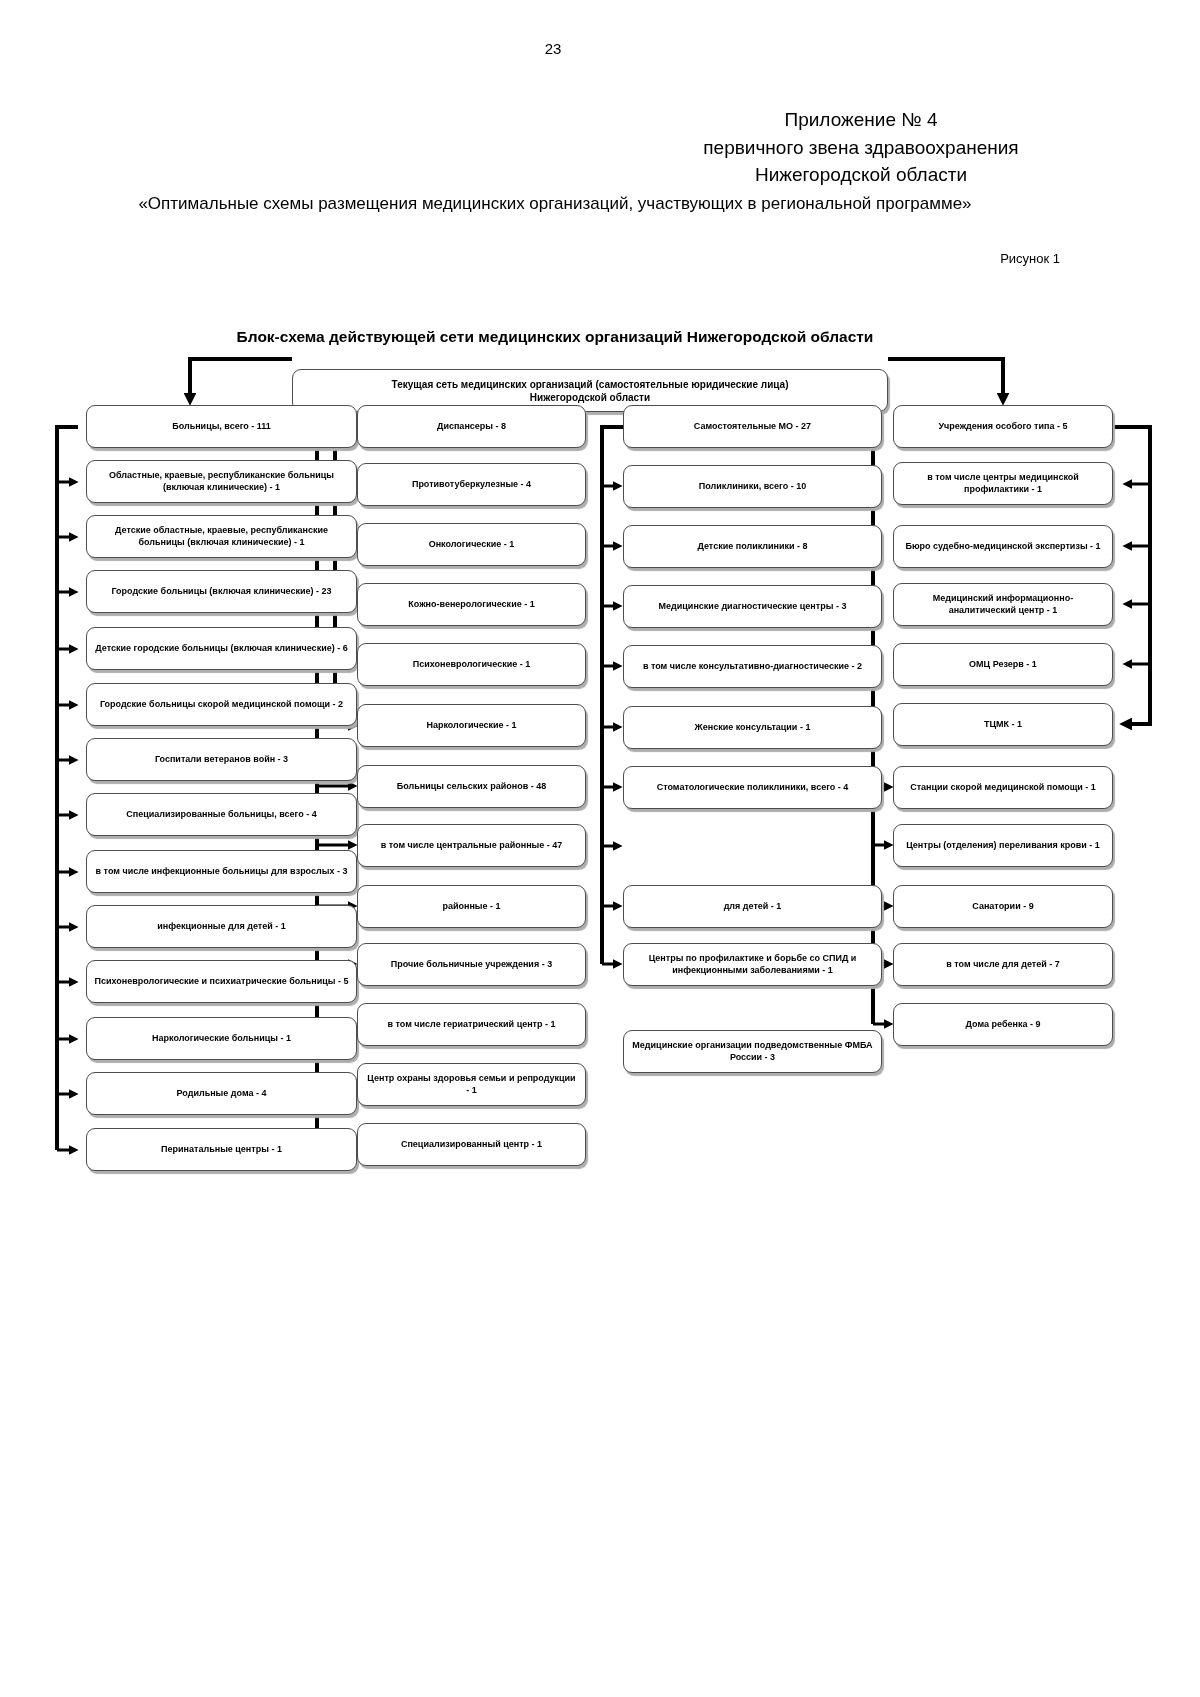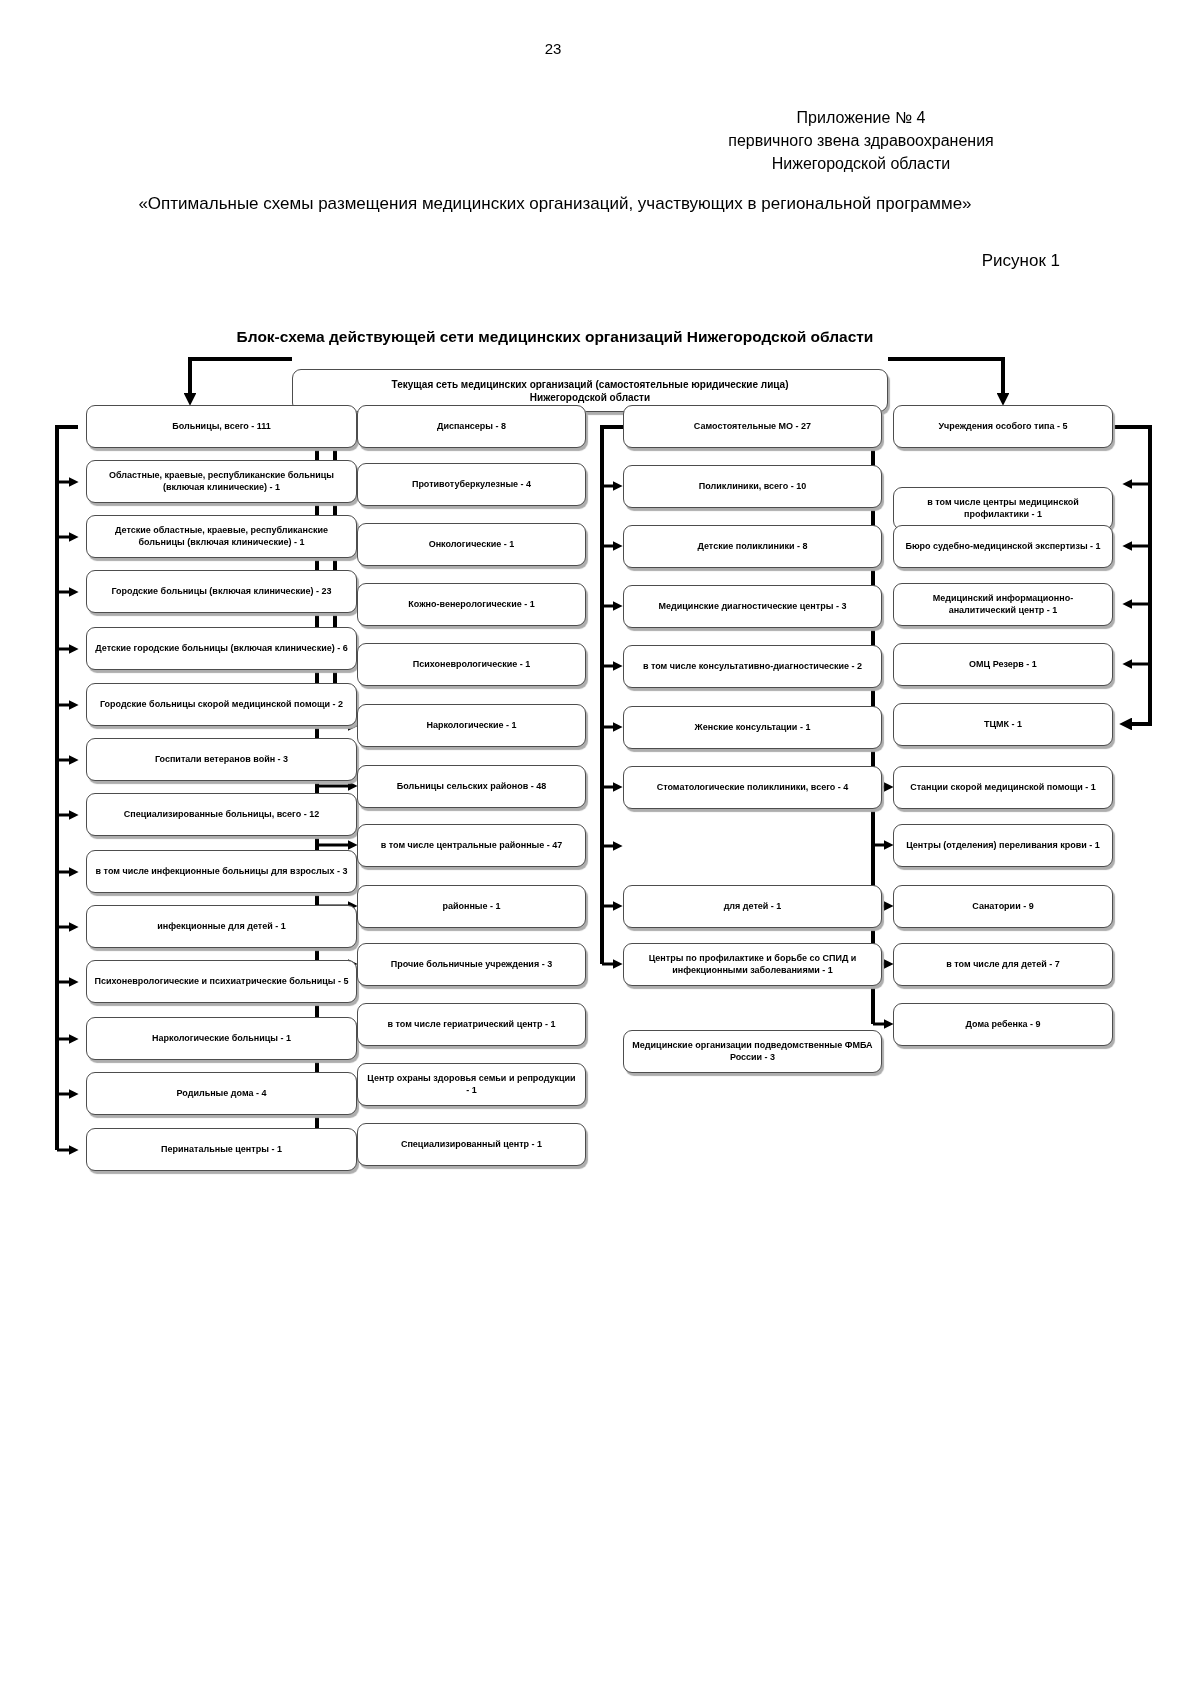--- a/index.html
+++ b/index.html
@@ -1,22 +1,22 @@
 <!DOCTYPE html>
 <html><head>
 <meta charset="utf-8">
 <style>
   html,body{margin:0;padding:0;background:#e8e8e8;}
   .page{position:relative;width:1200px;height:1697px;margin:0 auto;background:#ffffff;
         font-family:Liberation Sans, sans-serif;color:#000;overflow:hidden;padding-left:40px;}
   .abs{position:absolute;}
   .page-number{top:40px;left:0;width:1106px;text-align:center;font-size:15px;}
-  .appendix{top:106px;left:640px;width:442px;text-align:center;font-size:16px;line-height:1.45;}
+  .appendix{top:106px;left:640px;width:442px;text-align:center;font-size:19px;line-height:1.45;}
   .doc-title{top:194px;left:0;width:1110px;text-align:center;font-size:17px;}
-  .figure-label{top:251px;left:0;width:1060px;text-align:right;font-size:17px;}
+  .figure-label{top:251px;left:0;width:1060px;text-align:right;font-size:13px;}
   .chart-title{top:284px;left:0;width:1110px;text-align:center;font-size:15.5px;font-weight:bold;margin-top:44px;}
   .chart-svg{top:0;left:0;width:1200px;height:1697px;pointer-events:none;}
   .box{position:absolute;box-sizing:border-box;height:43px;padding:2px 7px;
        display:flex;align-items:center;justify-content:center;text-align:center;
        background:#fff;border:1px solid #4d4d4d;border-radius:9px;
        box-shadow:2px 3px 1px #adadad;
        font-weight:bold;font-size:9px;line-height:1.3;}
   .root{left:292px;top:337px;width:596px;font-size:10px;flex-direction:column;margin-top:32px;}
   .root span{display:block;}
   .c1{left:86px;width:271px;}
@@ -116,21 +116,21 @@
     <span>Нижегородской области</span>
   </div>
 
   <div class="box c1" style="top:405px">Больницы, всего - 111</div>
   <div class="box c1" style="top:460px">Областные, краевые, республиканские больницы (включая клинические) - 1</div>
   <div class="box c1" style="top:515px">Детские областные, краевые, республиканские больницы (включая клинические) - 1</div>
   <div class="box c1" style="top:570px">Городские больницы (включая клинические) - 23</div>
   <div class="box c1" style="top:627px">Детские городские больницы (включая клинические) - 6</div>
   <div class="box c1" style="top:683px">Городские больницы скорой медицинской помощи - 2</div>
   <div class="box c1" style="top:738px">Госпитали ветеранов войн - 3</div>
-  <div class="box c1" style="top:793px">Специализированные больницы, всего - 12</div>
+  <div class="box c1" style="top:793px">Специализированные больницы, всего - 4</div>
   <div class="box c1" style="top:850px">в том числе инфекционные больницы для взрослых - 3</div>
   <div class="box c1" style="top:905px">инфекционные для детей - 1</div>
   <div class="box c1" style="top:960px">Психоневрологические и психиатрические больницы - 5</div>
   <div class="box c1" style="top:1017px">Наркологические больницы - 1</div>
   <div class="box c1" style="top:1072px">Родильные дома - 4</div>
   <div class="box c1" style="top:1128px">Перинатальные центры - 1</div>
 
   <div class="box c2" style="top:405px">Диспансеры - 8</div>
   <div class="box c2" style="top:463px">Противотуберкулезные - 4</div>
   <div class="box c2" style="top:523px">Онкологические - 1</div>
@@ -150,21 +150,21 @@
   <div class="box c3" style="top:525px">Детские поликлиники - 8</div>
   <div class="box c3" style="top:585px">Медицинские диагностические центры - 3</div>
   <div class="box c3" style="top:645px">в том числе консультативно-диагностические - 2</div>
   <div class="box c3" style="top:706px">Женские консультации - 1</div>
   <div class="box c3" style="top:766px">Стоматологические поликлиники, всего - 4</div>
   <div class="box c3" style="top:885px">для детей - 1</div>
   <div class="box c3" style="top:943px">Центры по профилактике и борьбе со СПИД и инфекционными заболеваниями - 1</div>
   <div class="box c3" style="top:1030px">Медицинские организации подведомственные ФМБА России - 3</div>
 
   <div class="box c4" style="top:405px">Учреждения особого типа - 5</div>
-  <div class="box c4" style="top:487px">в том числе центры медицинской профилактики - 1</div>
+  <div class="box c4" style="top:462px">в том числе центры медицинской профилактики - 1</div>
   <div class="box c4" style="top:525px">Бюро судебно-медицинской экспертизы - 1</div>
   <div class="box c4" style="top:583px">Медицинский информационно-аналитический центр - 1</div>
   <div class="box c4" style="top:643px">ОМЦ Резерв - 1</div>
   <div class="box c4" style="top:703px">ТЦМК - 1</div>
   <div class="box c4" style="top:766px">Станции скорой медицинской помощи - 1</div>
   <div class="box c4" style="top:824px">Центры (отделения) переливания крови - 1</div>
   <div class="box c4" style="top:885px">Санатории - 9</div>
   <div class="box c4" style="top:943px">в том числе для детей - 7</div>
   <div class="box c4" style="top:1003px">Дома ребенка - 9</div>
 

